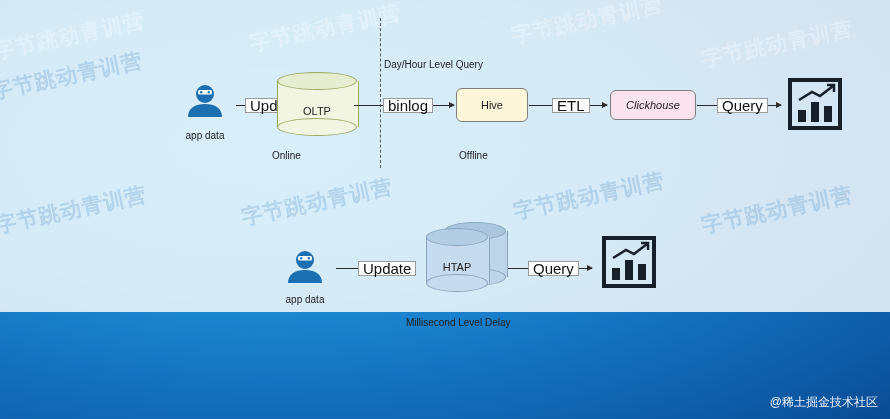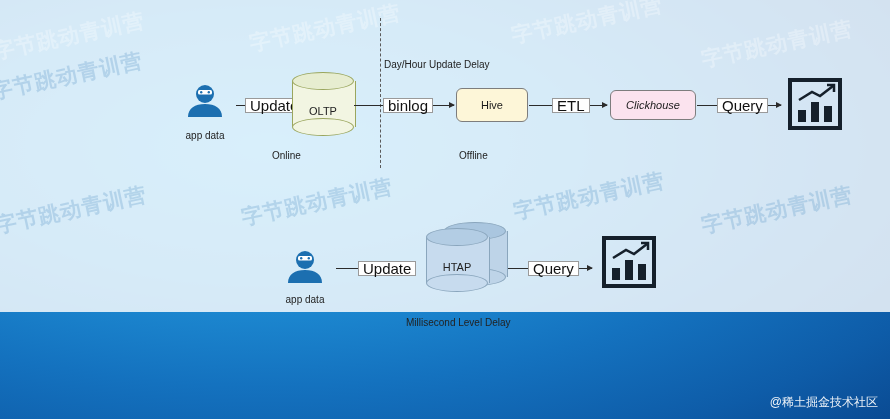--- a/index.html
+++ b/index.html
@@ -182,37 +182,37 @@
   <div id="panel">
 
     <div class="wm dark" style="left:-10px; top:62px;">字节跳动青训营</div>
     <div class="wm dark" style="left:240px; top:188px;">字节跳动青训营</div>
     <div class="wm dark" style="left:-6px; top:196px;">字节跳动青训营</div>
     <div class="wm dark" style="left:512px; top:182px;">字节跳动青训营</div>
     <div class="wm dark" style="left:700px; top:196px;">字节跳动青训营</div>
 
     <div class="divider" style="left:380px; top:18px; height:150px;"></div>
 
-    <div class="label" style="left:384px; top:59px; font-size:10px;">Day/Hour Update Delay</div>
+    <div class="label" style="left:384px; top:59px; font-size:10px;">Day/Hour Level Query</div>
 
     <div class="person" style="left:182px; top:84px;">
       <svg width="46" height="34" viewBox="0 0 46 34">
         <circle cx="23" cy="10" r="9" fill="#1c6fb0"></circle>
         <rect x="16" y="6" width="14" height="4.5" rx="1.6" fill="#ffffff"></rect>
         <circle cx="19.2" cy="8.3" r="1.2" fill="#1c6fb0"></circle>
         <circle cx="26.8" cy="8.3" r="1.2" fill="#1c6fb0"></circle>
         <path d="M6 33 C6 24 13 20 23 20 C33 20 40 24 40 33 Z" fill="#1c6fb0"></path>
       </svg>
     </div>
     <div class="label" style="left:182px; top:130px; width:46px; text-align:center;">app data</div>
 
     <div class="arrow" style="left:236px; top:105px; width:52px;"></div>
     <div class="chip" style="left:245px; top:98px;">Update</div>
 
-    <div class="cyl" style="left:292px; top:72px; width:62px; height:64px;">
+    <div class="cyl" style="left:277px; top:72px; width:80px; height:64px;">
       <div class="body" style="background:#f2f5e2;"></div>
       <div class="bot" style="background:#f2f5e2;"></div>
       <div class="top" style="background:#e7edd0;"></div>
       <div class="cap-text" style="top:33px;">OLTP</div>
     </div>
 
     <div class="arrow" style="left:354px; top:105px; width:100px;"></div>
     <div class="chip" style="left:383px; top:98px;">binlog</div>
 
     <div class="boxnode" style="left:456px; top:88px; width:72px; height:34px; background:#fdf6d8;">

